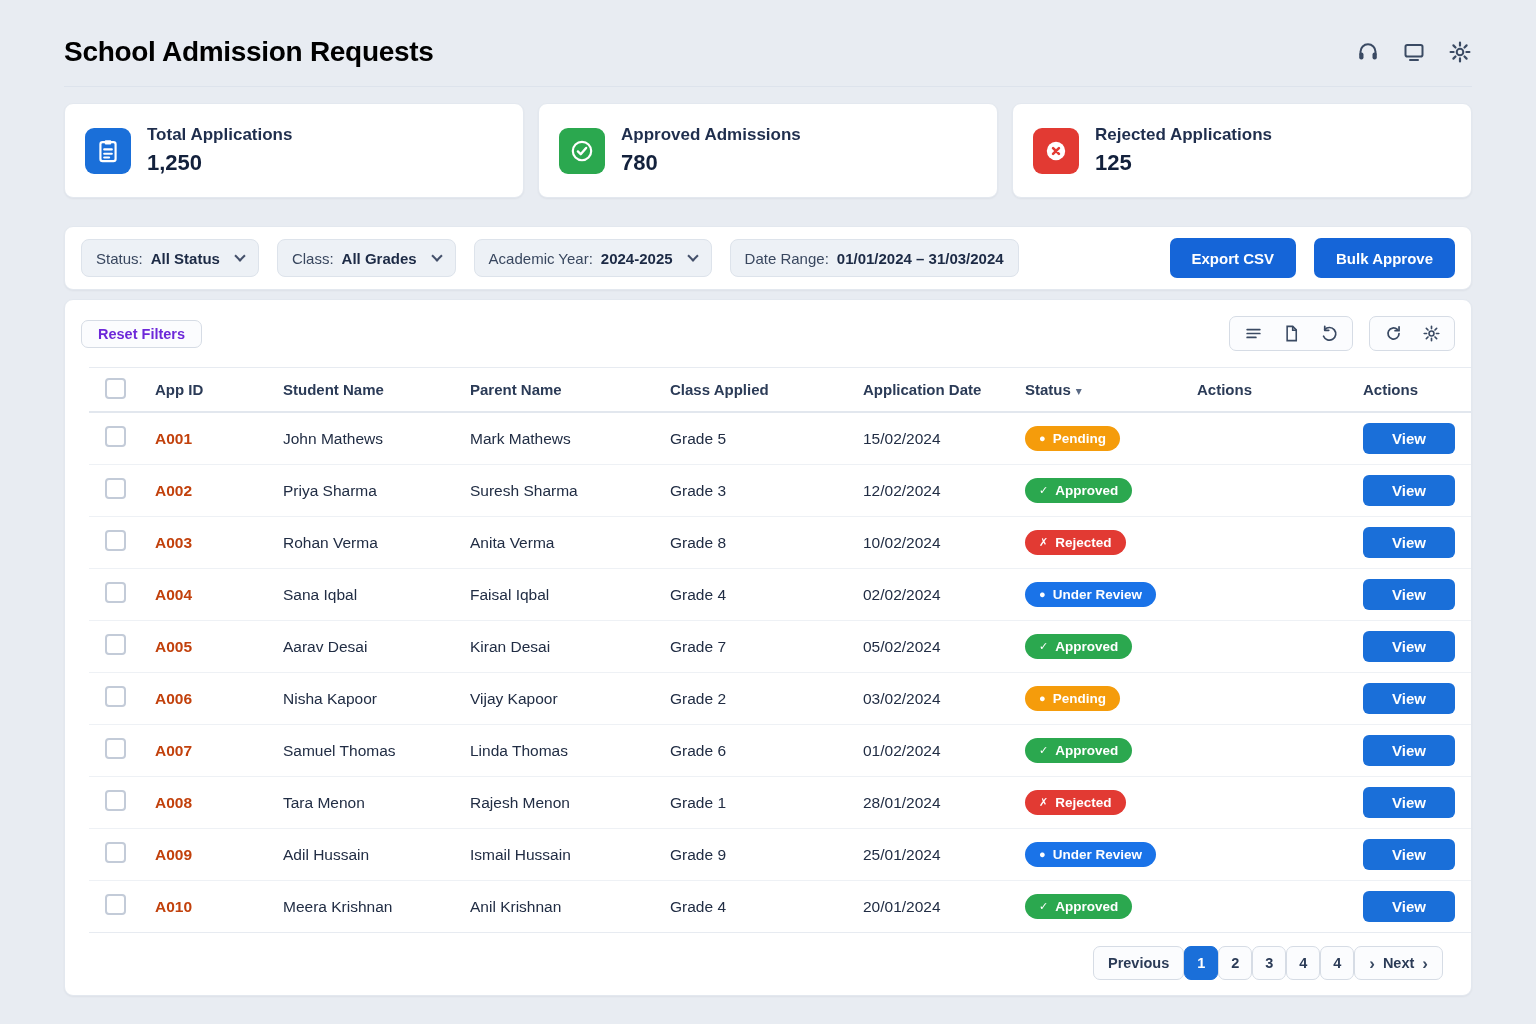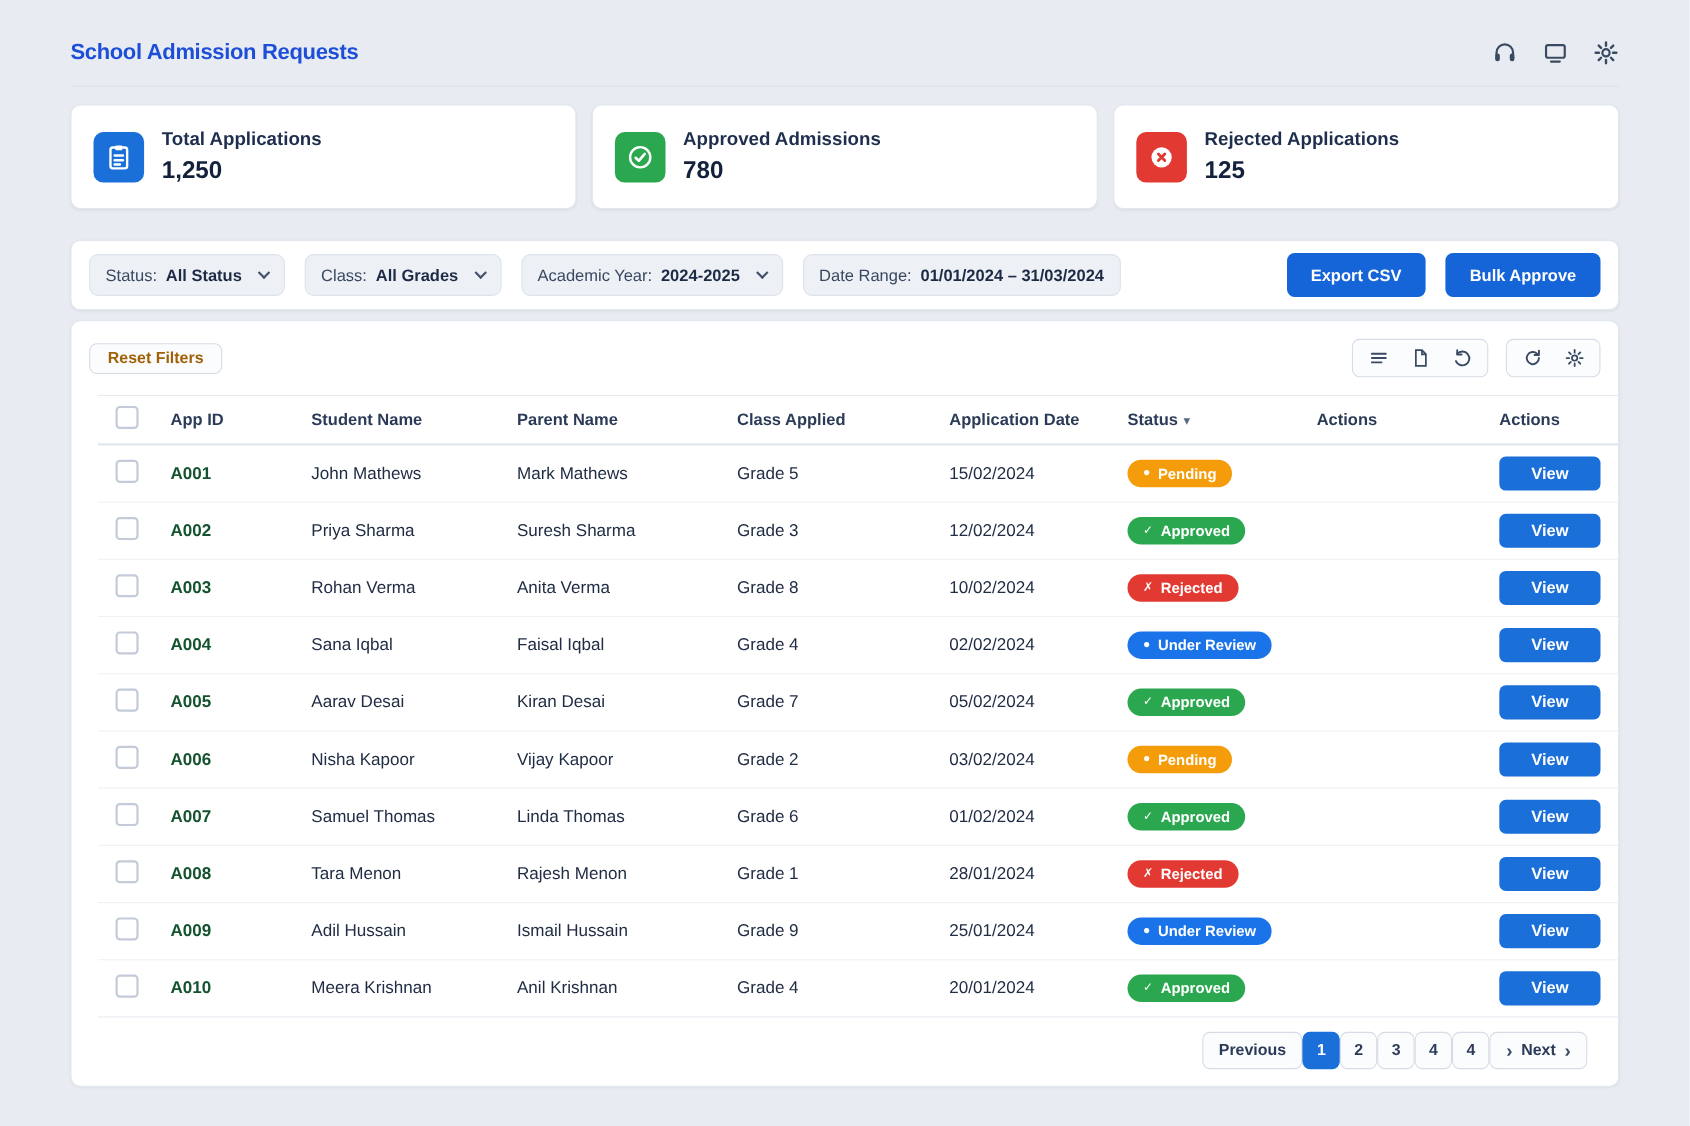--- a/index.html
+++ b/index.html
@@ -10,21 +10,21 @@
     color:#1e2a3e;
   }
   .container { width:1408px; margin:0 64px; }
 
   
   .page-header {
     display:flex; align-items:center; justify-content:space-between;
     padding:36px 0 18px 0;
     border-bottom:1px solid #dde3ec;
   }
-  .page-title { font-size:20px; font-weight:700; color:#1d4ed8; letter-spacing:-0.3px;text-align:center; }
+  .page-title { font-size:28px; font-weight:700; color:#000000; letter-spacing:-0.3px;text-align:center; }
   .header-icons { display:flex; align-items:center; gap:22px; }
   .hicon { width:24px; height:24px; display:flex; align-items:center; justify-content:center; cursor:pointer; }
   .hicon svg { display:block; }
 
   
   .stats-row { display:flex; gap:14px; margin-top:16px; }
   .stat-card {
     flex:1; background:#fff; border:1px solid #e3e8ef; border-radius:9px;
     box-shadow:0 1px 2px rgba(16,24,40,.05);
     height:95px; display:flex; align-items:center; gap:16px; padding:0 20px;
@@ -62,21 +62,21 @@
   }
 
   
   .main-card {
     margin-top:9px; background:#fff; border:1px solid #e3e8ef; border-radius:9px;
     box-shadow:0 1px 2px rgba(16,24,40,.05); overflow:hidden;
   }
   .table-toolbar { display:flex; align-items:center; justify-content:space-between; padding:16px 16px; }
   .btn-secondary {
     background:#fbfcfe; border:1px solid #d6dce5; border-radius:7px;
-    color:#a16207; font-weight:600; font-size:14.5px; height:28px; padding:0 16px; cursor:pointer;
+    color:#6d28d9; font-weight:600; font-size:14.5px; height:28px; padding:0 16px; cursor:pointer;
     font-family:inherit;
   }
   .icon-groups { display:flex; gap:16px; }
   .icon-group {
     display:flex; align-items:center; border:1px solid #d6dce5; border-radius:7px;
     background:#fbfcfe; height:35px; padding:0 4px;
   }
   .tbtn { width:38px; height:33px; display:flex; align-items:center; justify-content:center; cursor:pointer; }
 
   
@@ -88,21 +88,21 @@
   .thead-row {
     height:46px; border-top:1px solid #e7ebf1; border-bottom:2px solid #e2e7ee;
     font-size:15px; font-weight:700; color:#2b3b57;
   }
   .trow { height:52px; border-bottom:1px solid #eef1f5; font-size:15.5px; }
   .trow:last-child { border-bottom:1px solid #e7ebf1; }
   .checkbox {
     width:21px; height:21px; border:2px solid #c3cbd8; border-radius:4px; background:#fff;
     display:inline-block; cursor:pointer;
   }
-  .cell-id { font-weight:700; color:#14532d; }
+  .cell-id { font-weight:700; color:#c2410c; }
   .cell-text { color:#212d44; font-weight:400; }
   .sort-caret { font-size:12px; color:#5a6a85; margin-left:5px; }
   .badge {
     display:inline-flex; align-items:center; gap:7px;
     color:#fff; font-weight:700; font-size:13.5px;
     padding:6px 14px; border-radius:999px; line-height:1;
   }
   .badge .bico { font-size:11px; line-height:1; }
   .st-pending      { background:#f59c0b; }
   .st-approved     { background:#2ba84f; }

